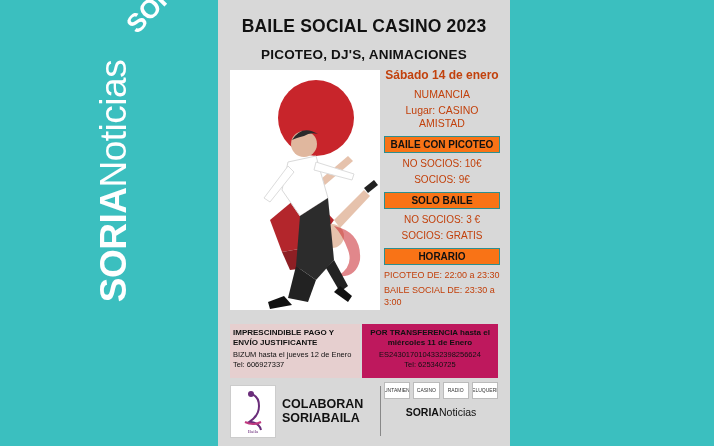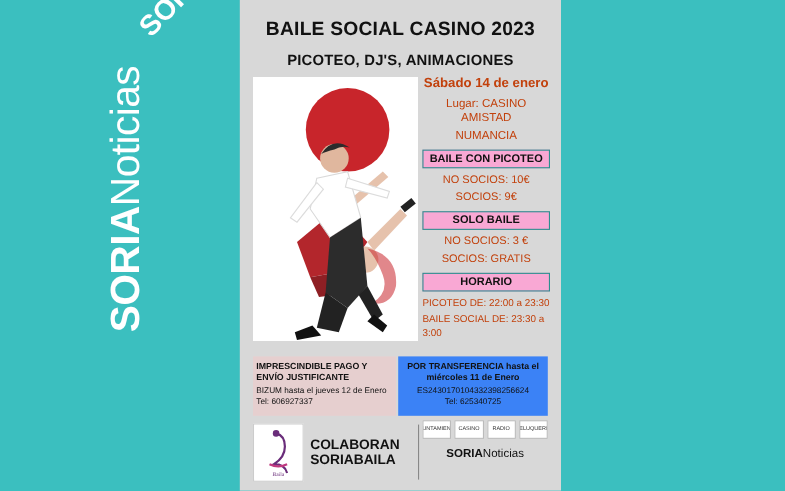--- a/index.html
+++ b/index.html
@@ -130,21 +130,21 @@
     color: #c2410c;
     margin: 0 0 3px 0;
     line-height: 1.25;
   }
   .info .date {
     font-weight: bold;
     font-size: 12px;
     margin-bottom: 5px;
   }
   .banner {
-    background: #f9a8d4;
+    background: #f97316;
     border: 1px solid #2d8f8f;
     font-weight: bold;
     font-size: 10px;
     color: #111;
     padding: 2px 0;
     margin: 6px 0 5px 0;
     text-align: center;
   }
   .info .sm {
     font-size: 10px;
@@ -174,21 +174,21 @@
     background: #e6cfcf;
     height: 54px;
     padding: 4px 3px;
   }
   .pay-right {
     left: 132px;
     width: 136px;
     height: 54px;
     padding: 4px 3px;
     text-align: center;
-    background: #3b82f6;
+    background: #be185d;
   }
   .pay-title {
     font-weight: bold;
     font-size: 8px;
     color: #111;
     line-height: 1.25;
     margin-bottom: 2px;
   }
   .pay-text {
     font-size: 7.5px;
@@ -333,22 +333,22 @@
           <path d="M66 196 L86 210 L78 232 L58 228 Z" fill="#222"></path>
           <path d="M104 190 l14 26 l-8 6 l-14 -24 z" fill="#222"></path>
 
           <path d="M54 226 l-16 6 l2 7 l22 -4 z" fill="#111"></path>
           <path d="M110 216 l12 10 l-4 6 l-14 -10 z" fill="#111"></path>
         </svg>
       </div>
 
       <div class="info">
         <div class="line date">Sábado 14 de enero</div>
+        <div class="line">NUMANCIA</div>
         <div class="line">Lugar: CASINO AMISTAD</div>
-        <div class="line">NUMANCIA</div>
 
         <div class="banner">BAILE CON PICOTEO</div>
         <div class="line sm">NO SOCIOS: 10€</div>
         <div class="line sm">SOCIOS: 9€</div>
 
         <div class="banner">SOLO BAILE</div>
         <div class="line sm">NO SOCIOS: 3 €</div>
         <div class="line sm">SOCIOS: GRATIS</div>
 
         <div class="banner">HORARIO</div>

